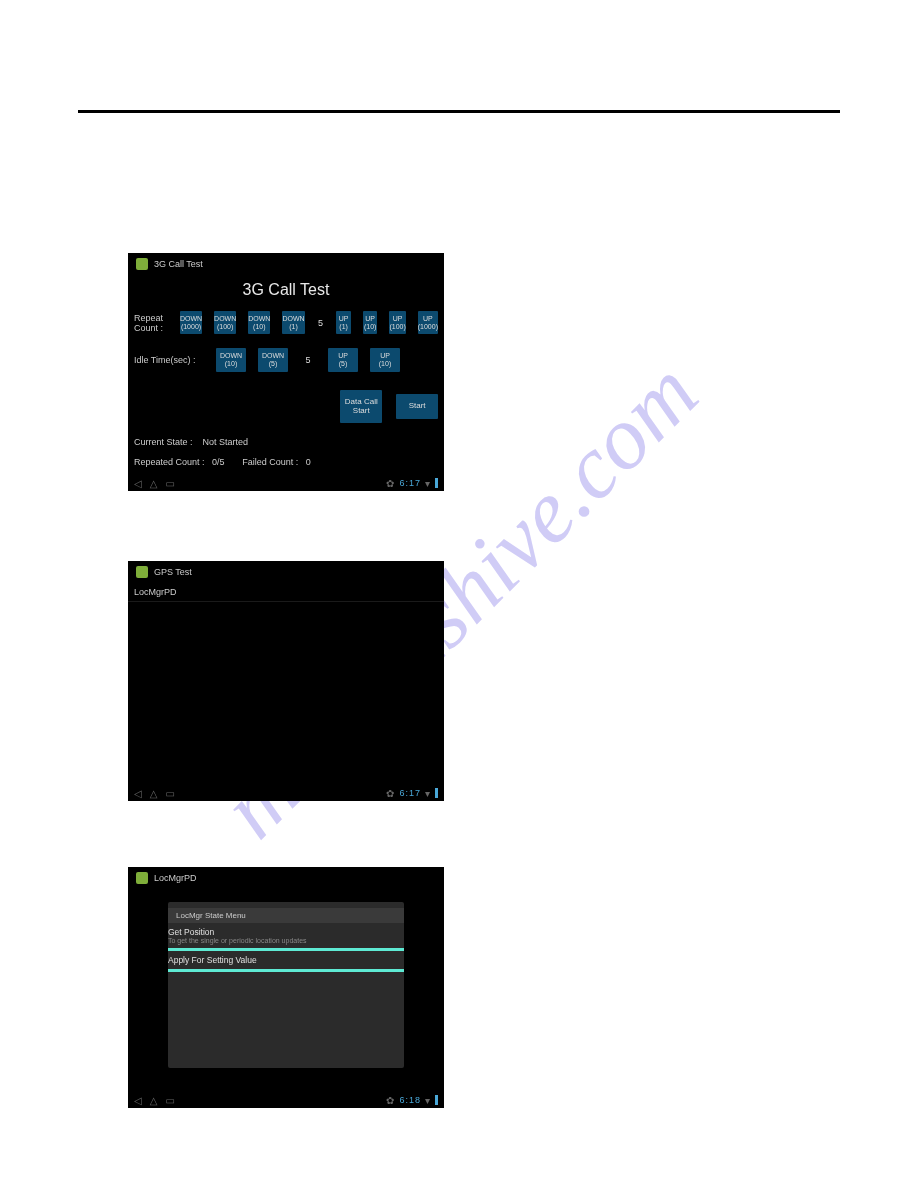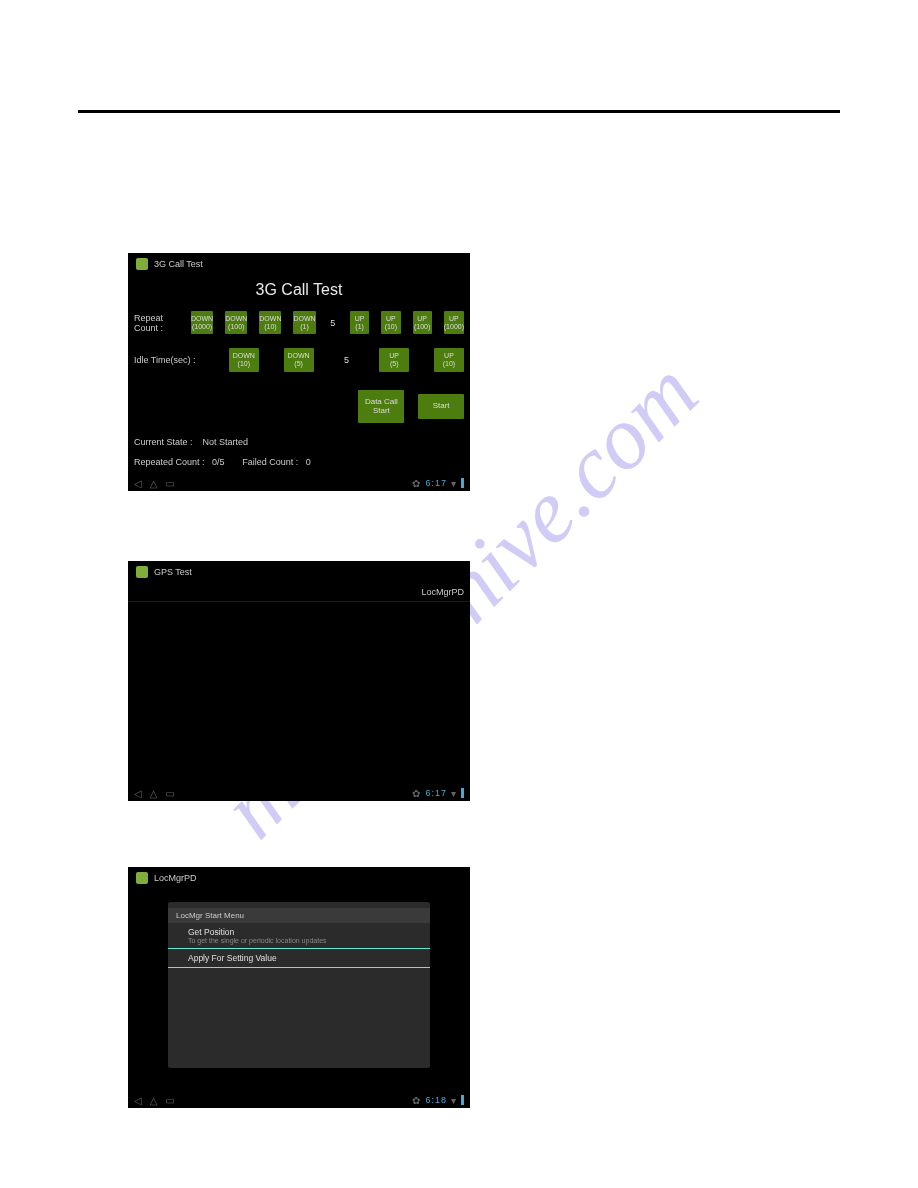--- a/index.html
+++ b/index.html
@@ -19,28 +19,28 @@
     position: absolute;
     left: 78px;
     top: 110px;
     width: 762px;
     height: 3px;
     background: #000;
   }
   .tablet {
     position: absolute;
     left: 128px;
-    width: 342px;
+    width: 316px;
     background: #000;
     color: #ddd;
     font-size: 9px;
     box-sizing: border-box;
   }
   .t1 { top: 253px; height: 238px; }
-  .t2 { top: 561px; height: 240px; text-align: right; }
+  .t2 { top: 561px; height: 240px; }
   .t3 { top: 867px; height: 241px; }
 
   .tb-titlebar {
     display: flex;
     align-items: center;
     gap: 6px;
     padding: 5px 8px;
   }
   .tb-appicon {
     width: 12px;
@@ -62,21 +62,21 @@
     align-items: center;
     gap: 12px;
     padding: 2px 6px;
   }
   .row-label {
     width: 70px;
     color: #ccc;
     font-size: 9px;
   }
   .btn {
-    background: #4d7c0f;
+    background: #0c4a6e;
     color: #ddd;
     font-size: 7px;
     text-align: center;
     padding: 4px 0;
     width: 30px;
     line-height: 1.1;
     border-radius: 1px;
   }
   .btn.big {
     width: 50px;
@@ -130,22 +130,22 @@
     border-radius: 2px;
     padding: 6px 0 0 0;
   }
   .panel3-head {
     background: #3a3a3a;
     padding: 3px 8px;
     color: #ccc;
     font-size: 8px;
   }
   .panel3-item {
-    padding: 4px 20px;
-    border-bottom: 1px solid #5eead4;
+    padding: 4px 0;
+    border-bottom: 3px solid #5eead4;
     position: relative;
   }
   .panel3-item .it-title { color: #e0e0e0; font-size: 8.5px; }
   .panel3-item .it-sub { color: #888; font-size: 7px; }
   .chk {
     position: absolute;
     right: 14px;
     top: 8px;
     width: 10px;
     height: 10px;
@@ -190,21 +190,21 @@
       <div class="btn">DOWN<br>(100)</div>
       <div class="btn">DOWN<br>(10)</div>
       <div class="btn">DOWN<br>(1)</div>
       <div class="val">5</div>
       <div class="btn">UP<br>(1)</div>
       <div class="btn">UP<br>(10)</div>
       <div class="btn">UP<br>(100)</div>
       <div class="btn">UP<br>(1000)</div>
     </div>
 
-    <div class="row" style="margin-top:10px;justify-content:space-between;">
+    <div class="row" style="margin-top:10px;">
       <div class="row-label">Idle Time(sec) :</div>
       <div class="btn">DOWN<br>(10)</div>
       <div class="btn">DOWN<br>(5)</div>
       <div class="val">5</div>
       <div class="btn">UP<br>(5)</div>
       <div class="btn">UP<br>(10)</div>
     </div>
 
     <div class="row" style="margin-top:14px; justify-content:center; gap:14px;">
       <div style="width:230px;"></div>
@@ -264,21 +264,21 @@
     </div>
   </div>
 
   <div class="tablet t3">
     <div class="tb-titlebar">
       <div class="tb-appicon"></div>
       <div class="tb-apptitle">LocMgrPD</div>
     </div>
 
     <div class="panel3">
-      <div class="panel3-head">LocMgr Start Menu</div>
+      <div class="panel3-head">LocMgr State Menu</div>
 
       <div class="panel3-item">
         <div class="it-title">Get Position</div>
         <div class="it-sub">To get the single or periodic location updates</div>
       </div>
       <div class="panel3-item">
         <div class="it-title">Apply For Setting Value</div>
       </div>
     </div>
 

